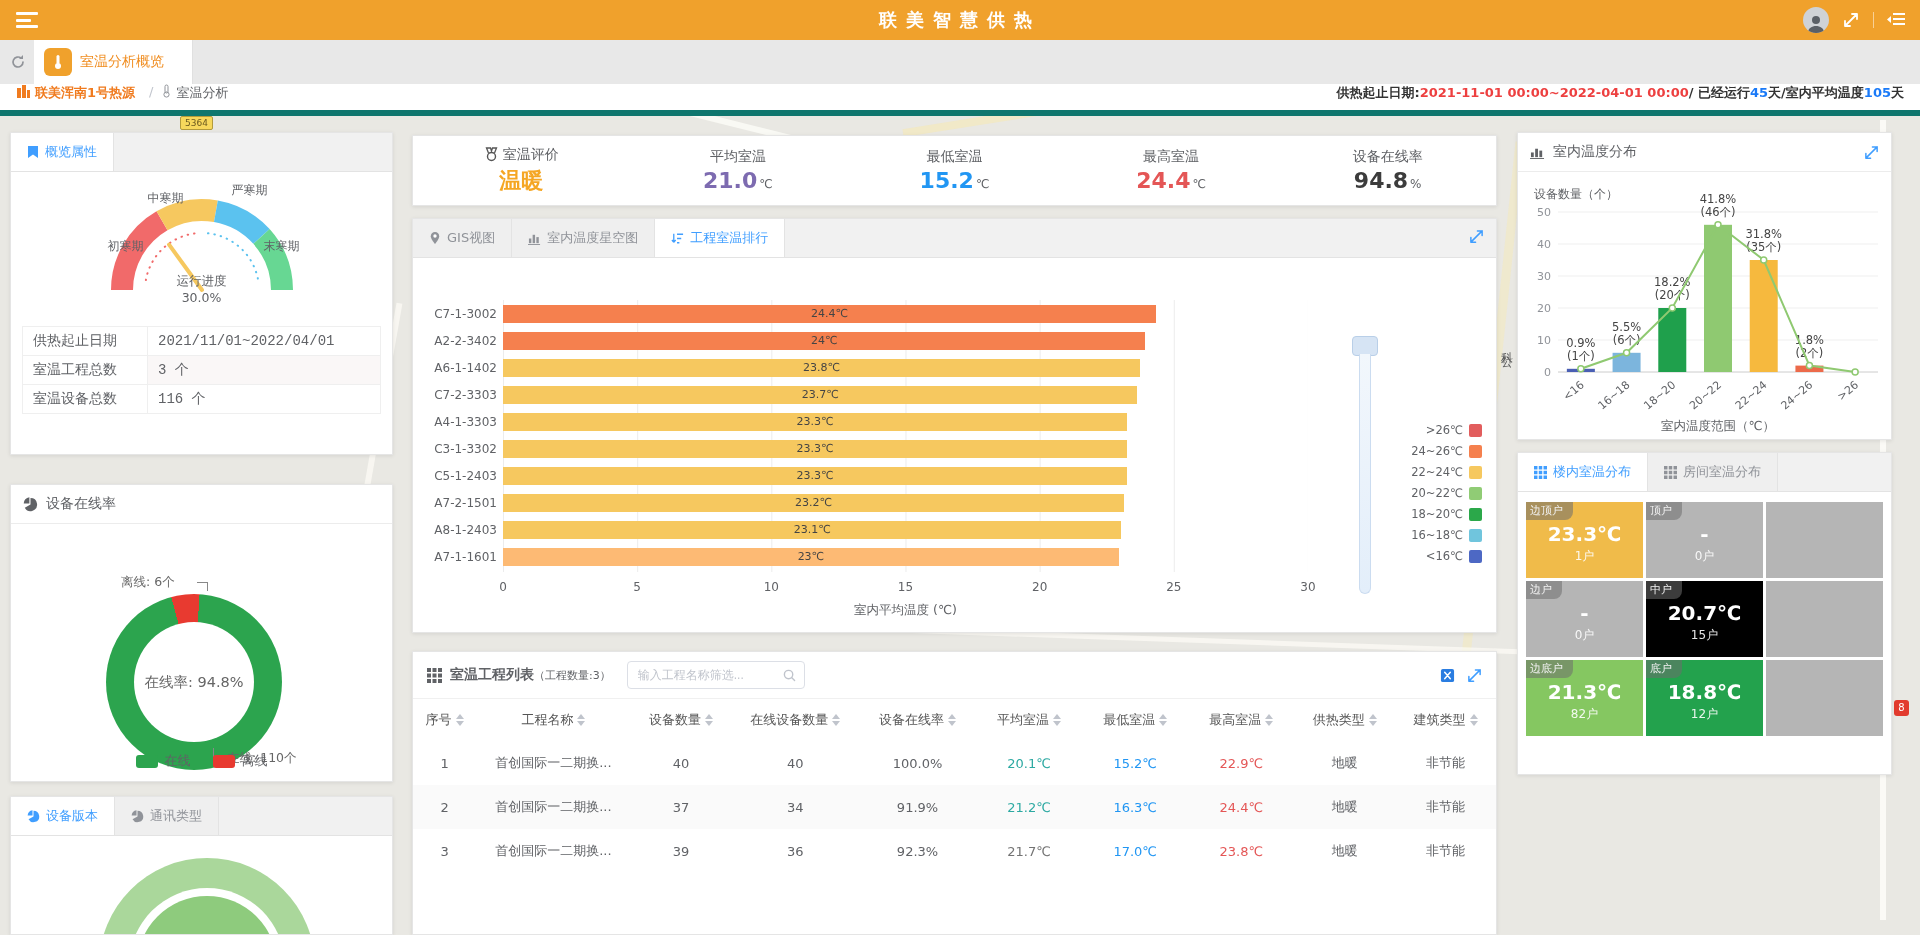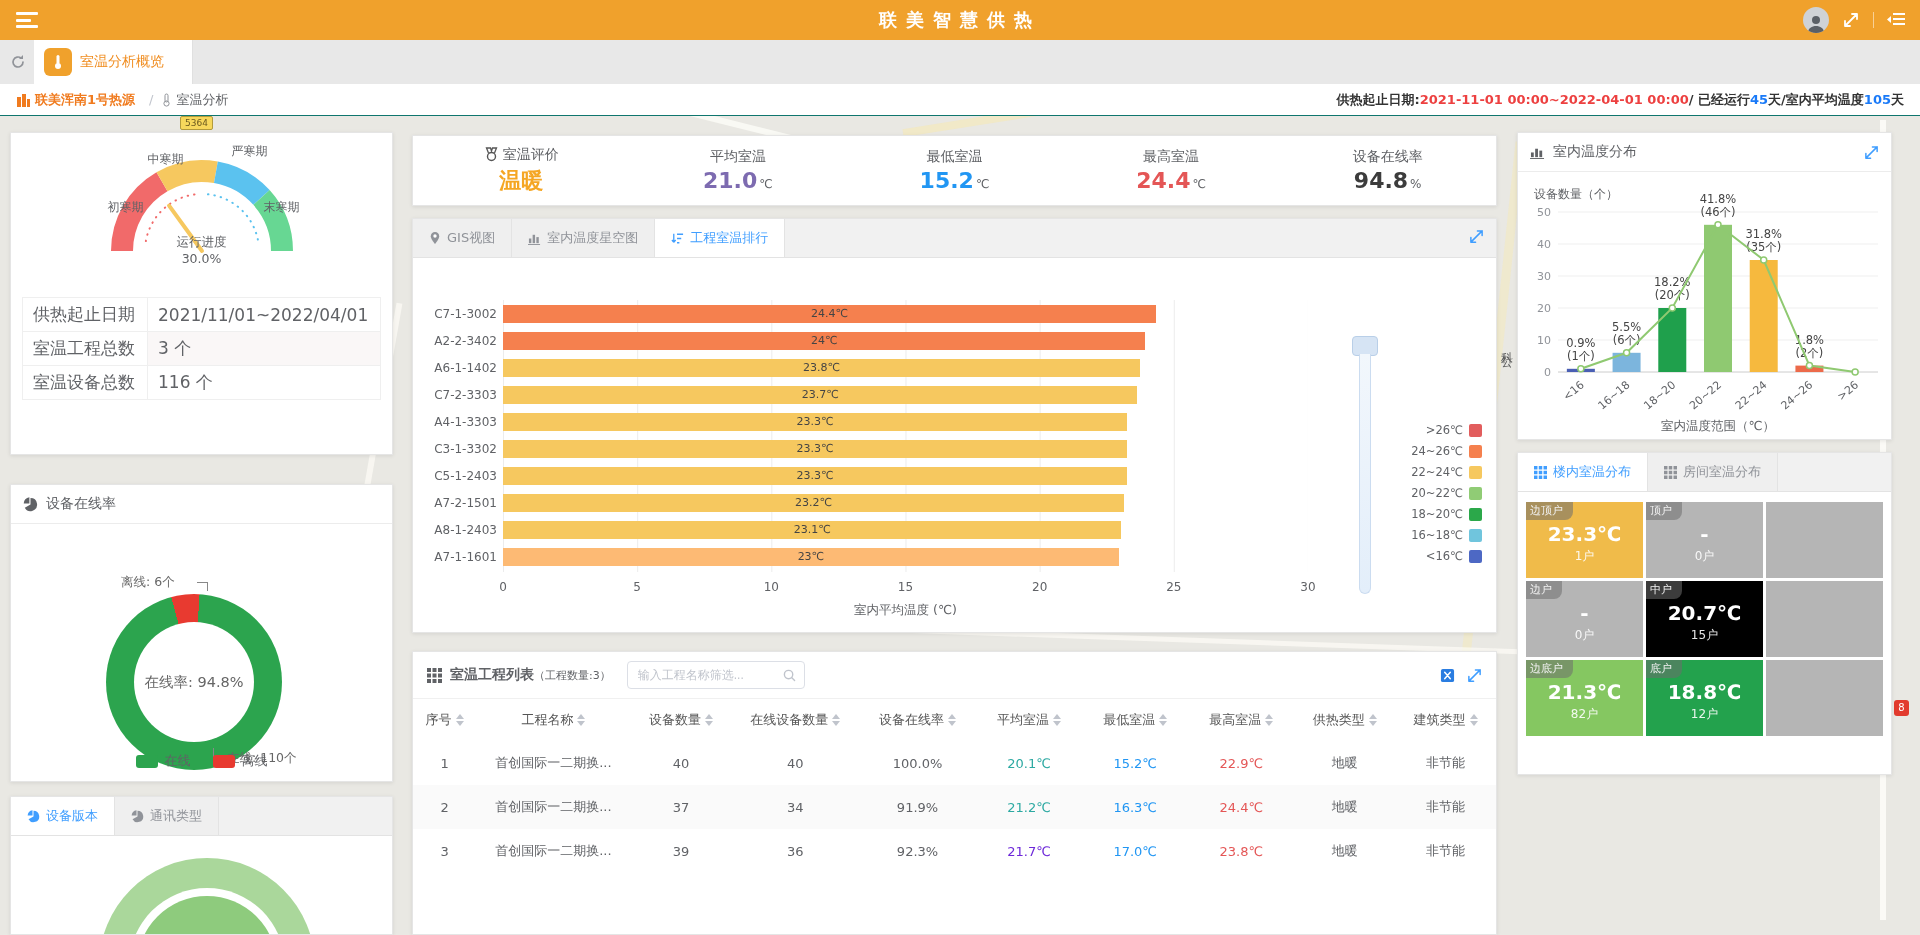--- a/index.html
+++ b/index.html
@@ -21,41 +21,41 @@
   .burger i:nth-child(2){width:70%;}
   #hdr .right{position:absolute;right:14px;display:flex;align-items:center;gap:14px;z-index:2}
   .avatar{width:26px;height:26px;border-radius:50%;background:#cfd2d6;overflow:hidden;display:flex;align-items:flex-end;justify-content:center}
   
   #tabrow{position:absolute;left:0;top:40px;width:100%;height:44px;background:#e8e8e8;border-bottom:1px solid #dcdcdc;z-index:5;display:flex;align-items:center;}
   #tabrow .refresh{margin:0 8px 0 10px;}
   .doc-tab{height:44px;background:#fff;display:flex;align-items:center;gap:8px;padding:0 28px 0 10px;border-right:1px solid #e0e0e0;}
   .doc-tab .ic{width:28px;height:28px;background:#f0a12c;border-radius:6px;display:flex;align-items:center;justify-content:center;}
   .doc-tab .lbl{color:#f08c1e;font-size:14px;}
   
-  #crumb{position:absolute;left:0;top:84px;width:100%;height:32px;background:#fff;border-bottom:1px solid #0f766e;z-index:5;
-         display:flex;align-items:center;padding:0 16px;box-sizing:border-box;}
+  #crumb{position:absolute;left:0;top:84px;width:100%;height:32px;background:#fff;border-bottom:6px solid #0f766e;z-index:5;
+         display:flex;align-items:flex-start;padding:0 16px;box-sizing:border-box;}
   #crumb .station{color:#f07b1f;font-weight:bold;margin:0 6px 0 4px;}
   #crumb .sep{color:#c0c4cc;margin:0 8px;}
   #crumb .page{color:#606266;margin-left:4px;}
   #crumb .hright{margin-left:auto;font-size:13px;color:#333;font-weight:bold;white-space:nowrap;}
   #crumb .hright .red{color:#ed4040;}
   #crumb .hright .blue{color:#1a7af8;}
   
   .panel{position:absolute;background:#fff;border:1px solid #e5e5e5;box-shadow:0 1px 4px rgba(0,0,0,.09);z-index:2;box-sizing:border-box;}
   .ptabs{display:flex;background:#f1f1f1;border-bottom:1px solid #e3e3e3;height:38px;}
   .ptab{display:flex;align-items:center;gap:6px;padding:0 16px;font-size:13px;color:#909399;background:#efefef;border-right:1px solid #e3e3e3;cursor:pointer;}
   .ptab.active{background:#fff;color:#409eff;}
   .phead{height:38px;border-bottom:1px solid #ececec;display:flex;align-items:center;gap:8px;padding:0 12px;font-size:14px;color:#606266;}
   .expand-btn{margin-left:auto;cursor:pointer;}
   
   #gauge-wrap{position:relative;width:300px;height:148px;margin:4px auto 0;}
   #gauge-wrap svg{position:absolute;left:40px;top:10px;}
   .glabel{position:absolute;font-size:12px;color:#606266;}
   .gprog{position:absolute;left:0;right:0;text-align:center;font-size:12.5px;color:#606266;}
-  .info-tbl{width:359px;margin:12px auto 0;border-collapse:collapse;font-size:17px;}
+  .info-tbl{width:359px;margin:2px auto 0;border-collapse:collapse;font-size:14px;font-family:Liberation Mono, monospace;}
   .info-tbl td{border:1px solid #efefef;padding:5px 10px;color:#606266;}
   .info-tbl td.k{width:104px;background:#fff;}
   .info-tbl tr:nth-child(2){background:#faf7f7;}
   
   .donut{position:absolute;left:95px;top:70px;width:176px;height:176px;border-radius:50%;}
   .donut .hole{position:absolute;left:28px;top:28px;width:120px;height:120px;background:#fff;border-radius:50%;
                display:flex;align-items:center;justify-content:center;font-size:14.5px;color:#666;}
   .donut-note{position:absolute;font-size:12.5px;color:#666;}
   .legend-row{position:absolute;left:0;right:0;bottom:12px;display:flex;justify-content:center;gap:22px;}
   .legend-row .it{display:flex;align-items:center;gap:7px;font-size:13px;color:#606266;}
@@ -190,20 +190,28 @@
         <rect x="4" y="1" width="3" height="8" rx="1.5" fill="none" stroke="#909399"></rect>
         <circle cx="5.5" cy="10.5" r="2.6" fill="none" stroke="#909399"></circle>
       </svg>
     <span class="page">室温分析</span>
     <span class="hright">
       <span>供热起止日期:</span><span class="red">2021-11-01 00:00~2022-04-01 00:00</span><span>/ 已经运行</span><span class="blue">45</span><span>天/室内平均温度</span><span class="blue">105</span><span>天</span>
     </span>
   </div>
 
   <div class="panel" id="p-overview" style="left:10px;top:132px;width:383px;height:323px;">
+    <div class="ptabs">
+      <div class="ptab active">
+        <svg width="12" height="14" viewBox="0 0 12 14">
+            <path d="M1 1h10v12L6 9.5 1 13z" fill="#409eff"></path>
+          </svg>
+        <span>概览属性</span>
+      </div>
+    </div>
     <div id="gauge-wrap">
       <svg id="gauge-svg" width="220" height="120" viewBox="0 0 220 120">
           <path d="M30 104 A80 80 0 0 1 70 34.717967697244916" stroke="#f16a6a" stroke-width="22" fill="none"></path>
           <path d="M70 34.717967697244916 A80 80 0 0 1 123.89185421335442 25.215379759023364" stroke="#f6c85f" stroke-width="22" fill="none"></path>
           <path d="M123.89185421335442 25.215379759023364 A80 80 0 0 1 169.45158603819152 50.469551491291334" stroke="#5bc2ef" stroke-width="22" fill="none"></path>
           <path d="M169.45158603819152 50.469551491291334 A80 80 0 0 1 190 103.99999999999999" stroke="#67d793" stroke-width="22" fill="none"></path>
           <path d="M53.865958078304146 94.10205387298497 A57 57 0 0 1 104.04187759374375 47.312251964008425" stroke="#f16a6a" stroke-width="2" fill="none" stroke-dasharray="0.5 6" stroke-linecap="round"></path>
           <path d="M115.95812240625624 47.31225196400842 A57 57 0 0 1 166.13404192169585 94.10205387298498" stroke="#5bc2ef" stroke-width="2" fill="none" stroke-dasharray="0.5 6" stroke-linecap="round"></path>
           <line x1="110" y1="104" x2="77.0840258716215" y2="58.69504831500294" stroke="#f6c85f" stroke-width="4" stroke-linecap="round"></line>
         </svg>
@@ -623,21 +631,21 @@
             <td style="color: rgb(228, 86, 86);">24.4℃</td>
             <td>地暖</td>
             <td>非节能</td>
           </tr>
           <tr>
             <td>3</td>
             <td class="cell-link">首创国际一二期换...</td>
             <td>39</td>
             <td>36</td>
             <td>92.3%</td>
-            <td style="color: #6d28d9;">21.7℃</td>
+            <td style="color: #737373;">21.7℃</td>
             <td style="color: rgb(33, 150, 243);">17.0℃</td>
             <td style="color: rgb(228, 86, 86);">23.8℃</td>
             <td>地暖</td>
             <td>非节能</td>
           </tr>
         </tbody>
     </table>
   </div>
 
   <div class="panel" id="p-dist" style="left:1517px;top:132px;width:375px;height:308px;">

